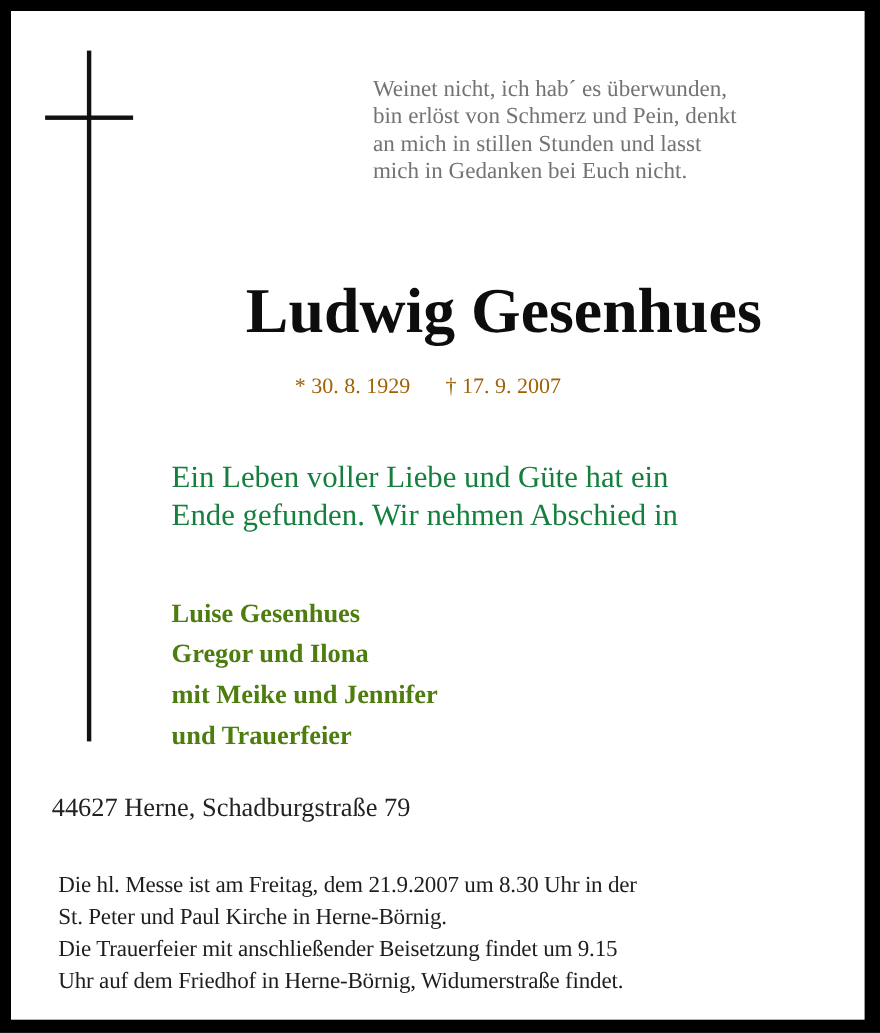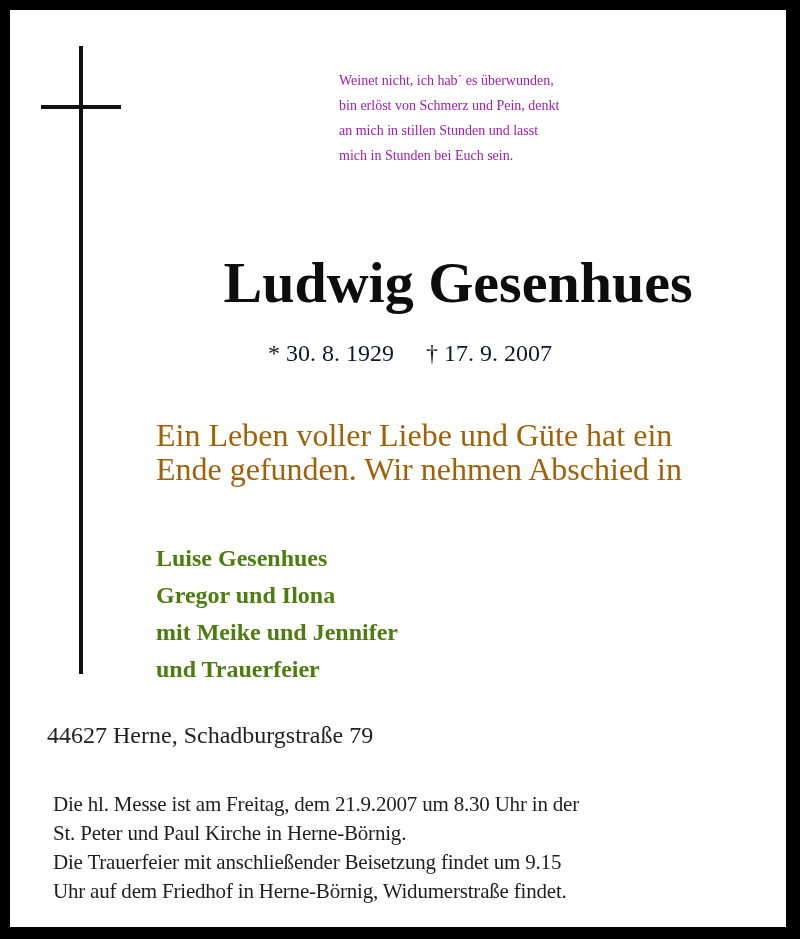--- a/index.html
+++ b/index.html
@@ -6,34 +6,34 @@
   body { width: 800px; height: 939px; background: #000; position: relative; overflow: hidden; }
   .card {
     position: absolute; left: 10px; top: 10px; width: 776px; height: 917px;
     background: #ffffff; color: #1a1a1a;
     font-family: "Liberation Serif", "DejaVu Serif", serif;
   }
   .cross-v { position: absolute; left: 69px; top: 36px; width: 4px; height: 628px; background: #111; }
   .cross-h { position: absolute; left: 31px; top: 95px; width: 80px; height: 4px; background: #111; }
   .poem {
     position: absolute; left: 329px; top: 58px; width: 420px;
-    font-size: 14px; line-height: 25px; color: #a21caf;
+    font-size: 21px; line-height: 25px; color: #737373;
   }
   .poem div { white-space: nowrap; }
   .name {
     position: absolute; left: 0; width: 776px; top: 238px; text-align: center;
     font-size: 58px; font-weight: bold; line-height: 70px; color: #0d0d0d;
     padding-left: 120px; box-sizing: border-box;
   }
   .dates {
-    position: absolute; left: 258px; top: 330px; font-size: 24px; color: #0f172a; white-space: nowrap;
+    position: absolute; left: 258px; top: 330px; font-size: 20px; color: #a16207; white-space: nowrap;
   }
   .dates .sep { display: inline-block; width: 32px; }
   .intro {
-    position: absolute; left: 146px; top: 408px; font-size: 32px; line-height: 34px; color: #a16207;
+    position: absolute; left: 146px; top: 408px; font-size: 28px; line-height: 34px; color: #15803d;
   }
   .intro div { white-space: nowrap; }
   .family {
     position: absolute; left: 146px; top: 530px; font-size: 24px; line-height: 37px;
     font-weight: bold; color: #4d7c0f;
   }
   .family div { white-space: nowrap; }
   .address {
     position: absolute; left: 37px; top: 712px; font-size: 24px; color: #222; white-space: nowrap; text-align: center;
   }
@@ -47,21 +47,21 @@
 <body>
 
 <div class="card">
   <div class="cross-v"></div>
   <div class="cross-h"></div>
 
   <div class="poem">
     <div>Weinet nicht, ich hab´ es überwunden,</div>
     <div>bin erlöst von Schmerz und Pein, denkt</div>
     <div>an mich in stillen Stunden und lasst</div>
-    <div>mich in Stunden bei Euch sein.</div>
+    <div>mich in Gedanken bei Euch nicht.</div>
   </div>
 
   <div class="name">Ludwig Gesenhues</div>
 
   <div class="dates">
     <span>* 30. 8. 1929</span><span class="sep"></span><span>† 17. 9. 2007</span>
   </div>
 
   <div class="intro">
     <div>Ein Leben voller Liebe und Güte hat ein</div>

